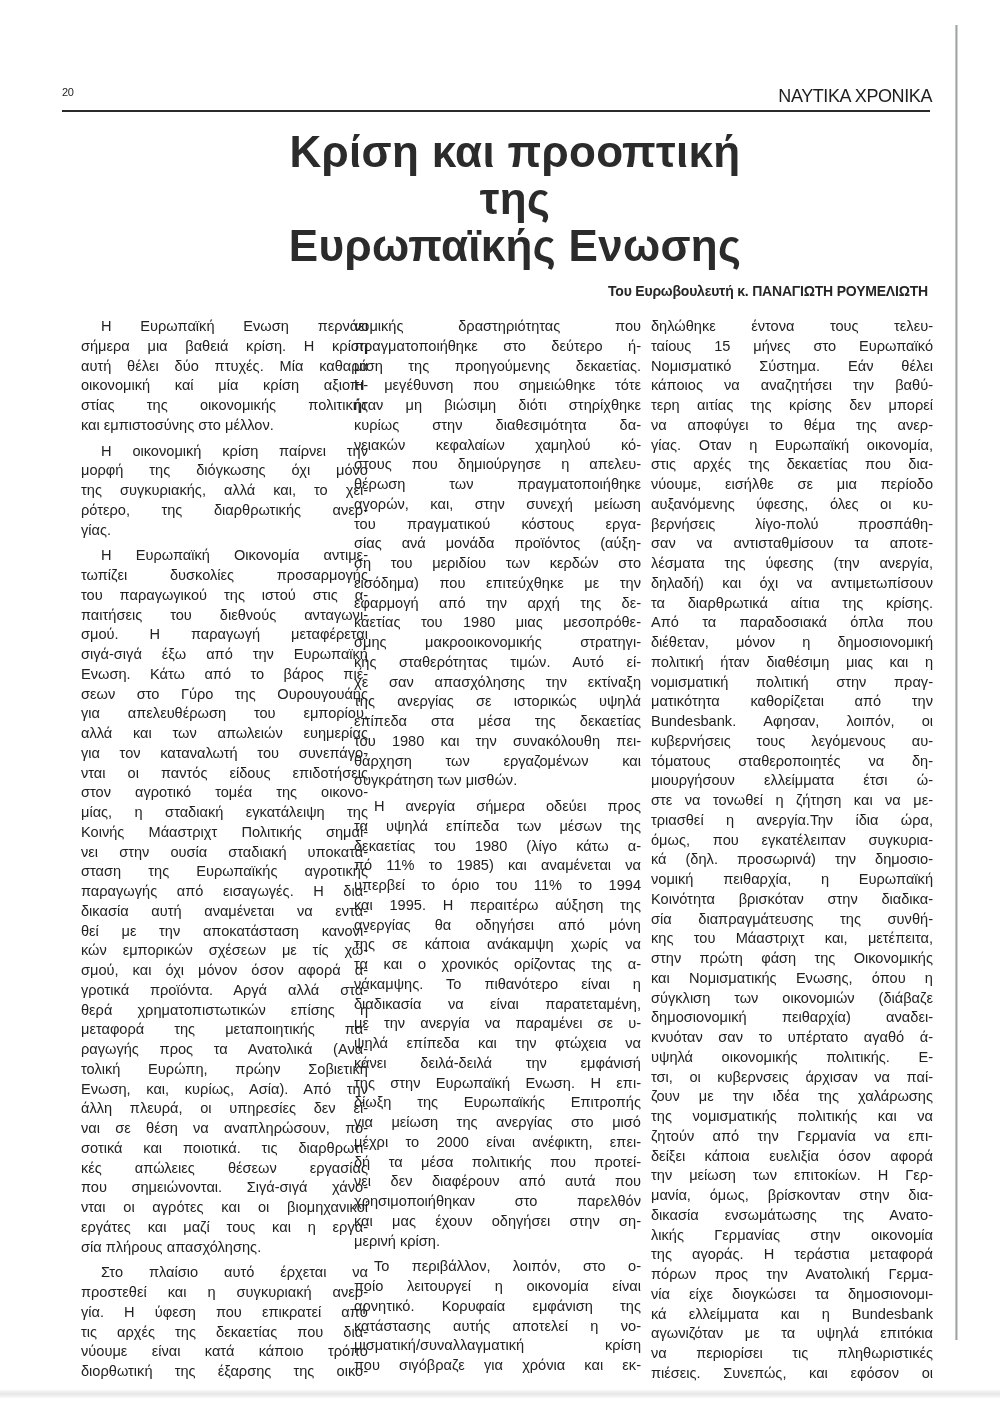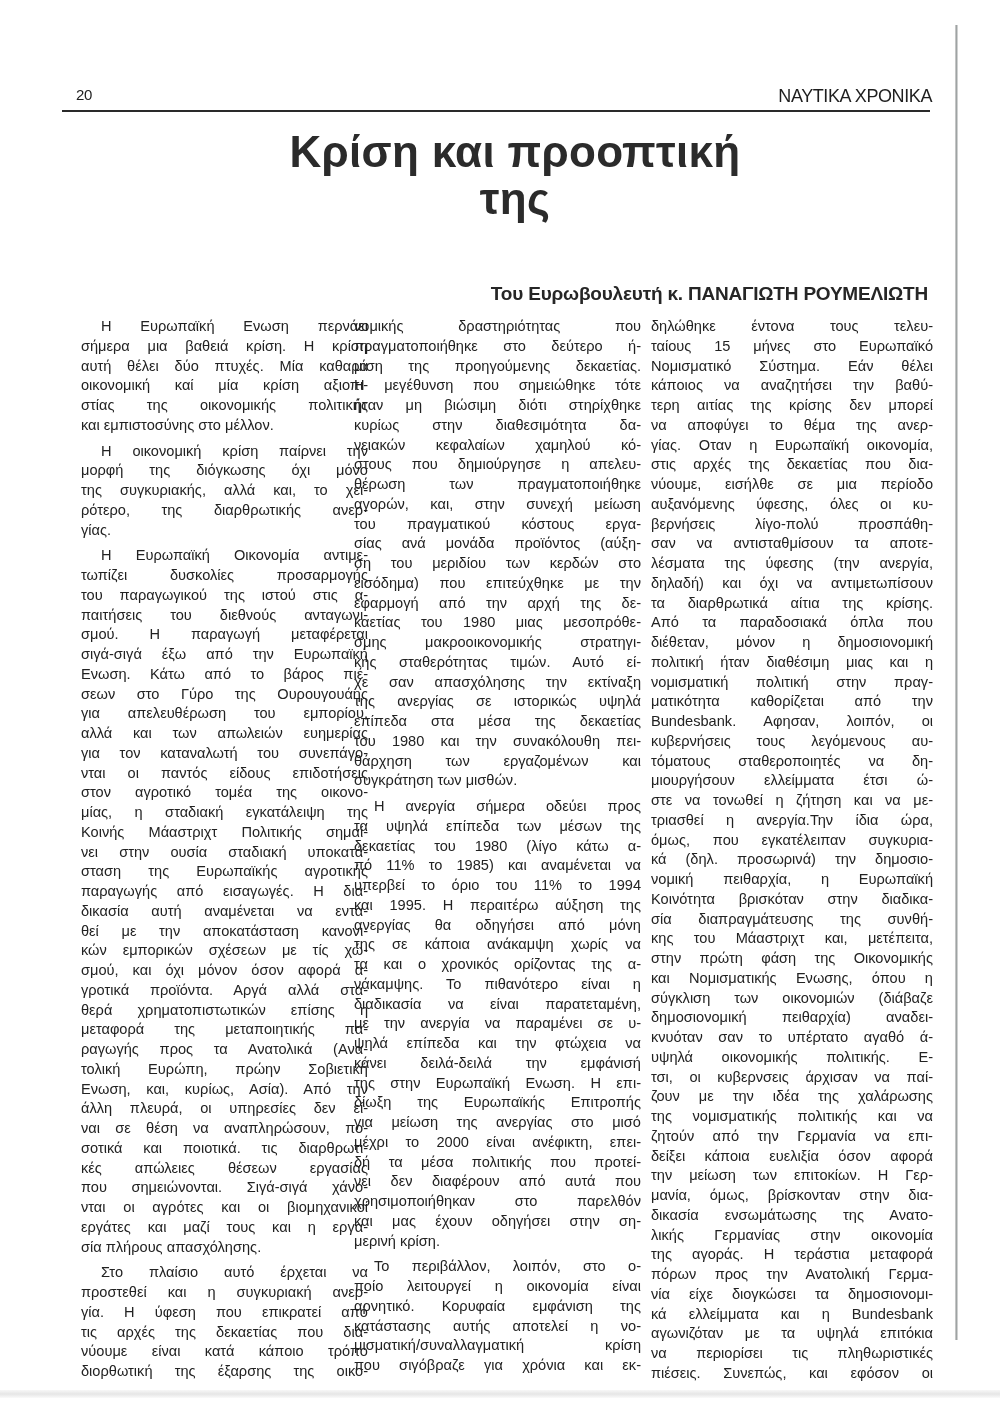--- a/index.html
+++ b/index.html
@@ -1,25 +1,25 @@
 <!DOCTYPE html>
 <html><head>
 <meta charset="utf-8">
 <style>
   html, body { margin: 0; padding: 0; background: #ffffff; }
   body { width: 1000px; height: 1414px; position: relative; overflow: hidden; font-family: "Liberation Sans", sans-serif; color: #1e1e1e; }
   .page-edge-right { position: absolute; left: 955px; top: 25px; width: 3px; height: 1315px; background: linear-gradient(to right, #d6d6d6, #9ea3a3, #e8e8e8); }
   .page-edge-bottom { position: absolute; left: 0; top: 1390px; width: 1000px; height: 8px; background: linear-gradient(to bottom, #f7f7f7, #e6e6e6, #fafafa); }
   .header { position: absolute; left: 62px; top: 86px; width: 870px; height: 24px; }
-  .page-number { position: absolute; left: 0; top: 0; font-size: 15px; letter-spacing: -0.3px; margin-left: 14px; }
+  .page-number { position: absolute; left: 0; top: 0; font-size: 11px; letter-spacing: -0.3px; }
   .magazine-name { position: absolute; right: 0; top: 0; font-size: 18px; letter-spacing: -0.4px; }
   .header-rule { position: absolute; left: 62px; top: 110px; width: 868px; height: 2px; background: #2a2a2a; }
   .title { position: absolute; left: 0; top: 128px; width: 1000px; text-align: center; font-weight: bold; font-size: 44px; line-height: 47px; letter-spacing: 0.3px; color: #2b2b2b; }
   .title div { margin-left: 30px; }
-  .byline { position: absolute; right: 72px; top: 283px; font-weight: bold; font-size: 19px; letter-spacing: -0.2px; color: #262626; }
+  .byline { position: absolute; right: 72px; top: 283px; font-weight: bold; font-size: 14px; letter-spacing: -0.2px; color: #262626; }
   .col { position: absolute; top: 317px; width: 287px; font-size: 14.6px; line-height: 19.75px; color: #222; }
   .col1 { left: 81px; }
   .col2 { left: 354px; }
   .col3 { left: 651px; width: 282px; }
   .line { display: block; text-align: justify; text-align-last: justify; white-space: nowrap; height: 19.75px; overflow: visible; }
   .line.last { text-align-last: left; }
   .line.indent { padding-left: 20px; }
   .gap { height: 6px; }
 </style>
 </head>
@@ -30,20 +30,21 @@
 
 <div class="header">
   <span class="page-number">20</span>
   <span class="magazine-name">ΝΑΥΤΙΚΑ ΧΡΟΝΙΚΑ</span>
 </div>
 <div class="header-rule"></div>
 
 <div class="title">
   <div>Κρίση και προοπτική</div>
   <div>της</div>
+  <div>Ευρωπαϊκής Ενωσης</div>
 </div>
 
 <div class="byline">Του Ευρωβουλευτή κ. ΠΑΝΑΓΙΩΤΗ ΡΟΥΜΕΛΙΩΤΗ</div>
 
 <div class="col col1">
     <div>
       <span class="line indent">Η Ευρωπαϊκή Ενωση περνάει</span>
       <span class="line">σήμερα μια βαθειά κρίση. Η κρίση</span>
       <span class="line">αυτή θέλει δύο πτυχές. Μία καθαρά</span>
       <span class="line">οικονομική καί μία κρίση αξιοπι-</span>

